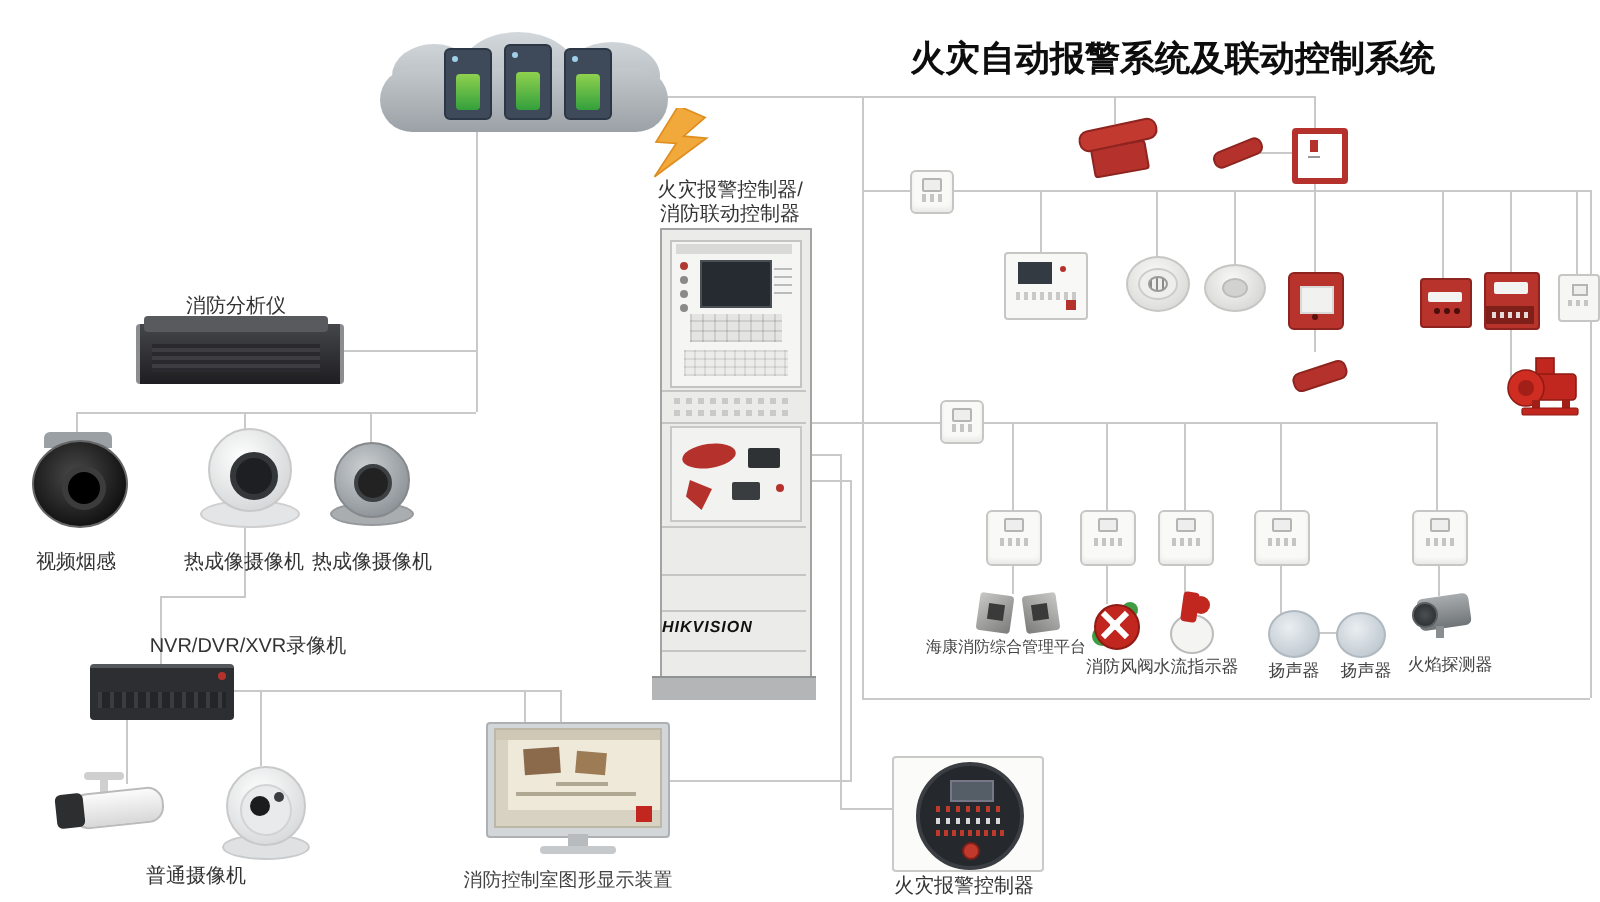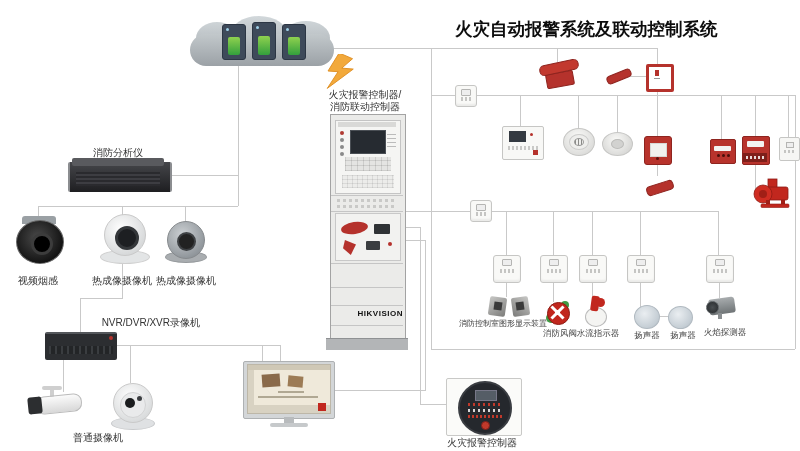--- a/index.html
+++ b/index.html
@@ -82,26 +82,27 @@
   <div class="ln" style="left:420px;top:404px;width:26px;height:1px"></div>
   <div class="ln" style="left:405px;top:240px;width:21px;height:1px"></div>
   <div class="ln" style="left:425px;top:240px;width:1px;height:150px"></div>
   <div class="ln" style="left:335px;top:390px;width:91px;height:1px"></div>
 
   <div class="t2" style="left:455px;top:17px;">火灾自动报警系统及联动控制系统</div>
   <div class="lb" style="left:82px;top:146px;width:72px;">消防分析仪</div>
   <div class="lb" style="left:2px;top:274px;width:72px;">视频烟感</div>
   <div class="lb" style="left:86px;top:274px;width:72px;">热成像摄像机</div>
   <div class="lb" style="left:150px;top:274px;width:72px;">热成像摄像机</div>
-  <div class="lb" style="left:70px;top:316px;width:130px;text-align:right;">NVR/DVR/XVR录像机</div>
+  <div class="lb" style="left:59px;top:316px;width:130px;">NVR/DVR/XVR录像机</div>
   <div class="lb" style="left:58px;top:431px;width:80px;">普通摄像机</div>
+  <div class="lbs" style="left:228px;top:434px;width:112px;font-size:9.5px;">消防控制室图形显示装置</div>
   <div class="lb" style="left:322px;top:88px;width:86px;">火灾报警控制器/</div>
   <div class="lb" style="left:322px;top:100px;width:86px;">消防联动控制器</div>
   <div class="lb" style="left:436px;top:436px;width:92px;">火灾报警控制器</div>
-  <div class="lbs" style="left:455px;top:318px;width:96px;font-size:8px;">消防控制室图形显示装置</div>
+  <div class="lbs" style="left:455px;top:318px;width:96px;font-size:8px;">海康消防综合管理平台</div>
   <div class="lbs" style="left:532px;top:328px;width:56px;">消防风阀</div>
   <div class="lbs" style="left:570px;top:328px;width:56px;">水流指示器</div>
   <div class="lbs" style="left:626px;top:330px;width:42px;">扬声器</div>
   <div class="lbs" style="left:662px;top:330px;width:42px;">扬声器</div>
   <div class="lbs" style="left:698px;top:327px;width:54px;">火焰探测器</div>
 
   <div class="dev" style="left:188px;top:16px;width:150px;height:56px;">
     <div style="position:absolute;left:8px;top:6px;width:42px;height:32px;border-radius:50%;background:linear-gradient(#ced4d7,#a9afb4);"></div>
     <div style="position:absolute;left:42px;top:0px;width:58px;height:40px;border-radius:50%;background:linear-gradient(#d2d8db,#a9afb4);"></div>
     <div style="position:absolute;left:94px;top:5px;width:48px;height:34px;border-radius:50%;background:linear-gradient(#ced4d7,#a9afb4);"></div>
@@ -204,21 +205,21 @@
     <div style="position:absolute;left:4px;top:98px;width:64px;height:46px;background:#f2f2f0;border:1px solid #c8c8c8;">
       <div style="position:absolute;left:5px;top:8px;width:27px;height:12px;border-radius:50%;background:#b5322c;transform:rotate(-8deg);"></div>
       <div style="position:absolute;left:38px;top:10px;width:16px;height:10px;background:#2f3235;border-radius:1px;"></div>
       <div style="position:absolute;left:7px;top:26px;width:13px;height:15px;background:#b5322c;clip-path:polygon(15% 0,100% 30%,60% 100%,0 55%);"></div>
       <div style="position:absolute;left:30px;top:27px;width:14px;height:9px;background:#3a3d40;border-radius:1px;"></div>
       <div style="position:absolute;left:52px;top:28px;width:4px;height:4px;border-radius:50%;background:#b5322c;"></div>
     </div>
     <div class="seam" style="top:148px;"></div>
     <div class="seam" style="top:172px;"></div>
     <div class="seam" style="top:190px;"></div>
-    <div style="position:absolute;left:0;top:194px;width:72px;text-align:right;font-size:8px;font-weight:bold;color:#111;letter-spacing:0.5px;">HIKVISION</div>
+    <div style="position:absolute;left:0;top:194px;width:72px;text-align:left;font-size:8px;font-weight:bold;font-style:italic;color:#111;letter-spacing:0.5px;">HIKVISION</div>
     <div class="seam" style="top:210px;"></div>
   </div>
   <div class="dev" style="left:326px;top:338px;width:82px;height:11px;background:#b3b5b7;border-top:1px solid #8f9193;"></div>
 
   <div class="dev" style="left:536px;top:58px;width:44px;height:32px;">
     <div style="position:absolute;left:10px;top:14px;width:26px;height:13px;background:#b5322c;border:1px solid #8e241f;border-radius:2px;transform:rotate(-10deg);"></div>
     <div style="position:absolute;left:3px;top:4px;width:38px;height:9px;background:#c2392f;border:1px solid #8e241f;border-radius:5px;transform:rotate(-12deg);"></div>
   </div>
   <div class="dev" style="left:604px;top:66px;width:28px;height:18px;">
     <div style="position:absolute;left:2px;top:6px;width:24px;height:7px;background:#b5322c;border:1px solid #8e241f;border-radius:4px;transform:rotate(-22deg);"></div>

